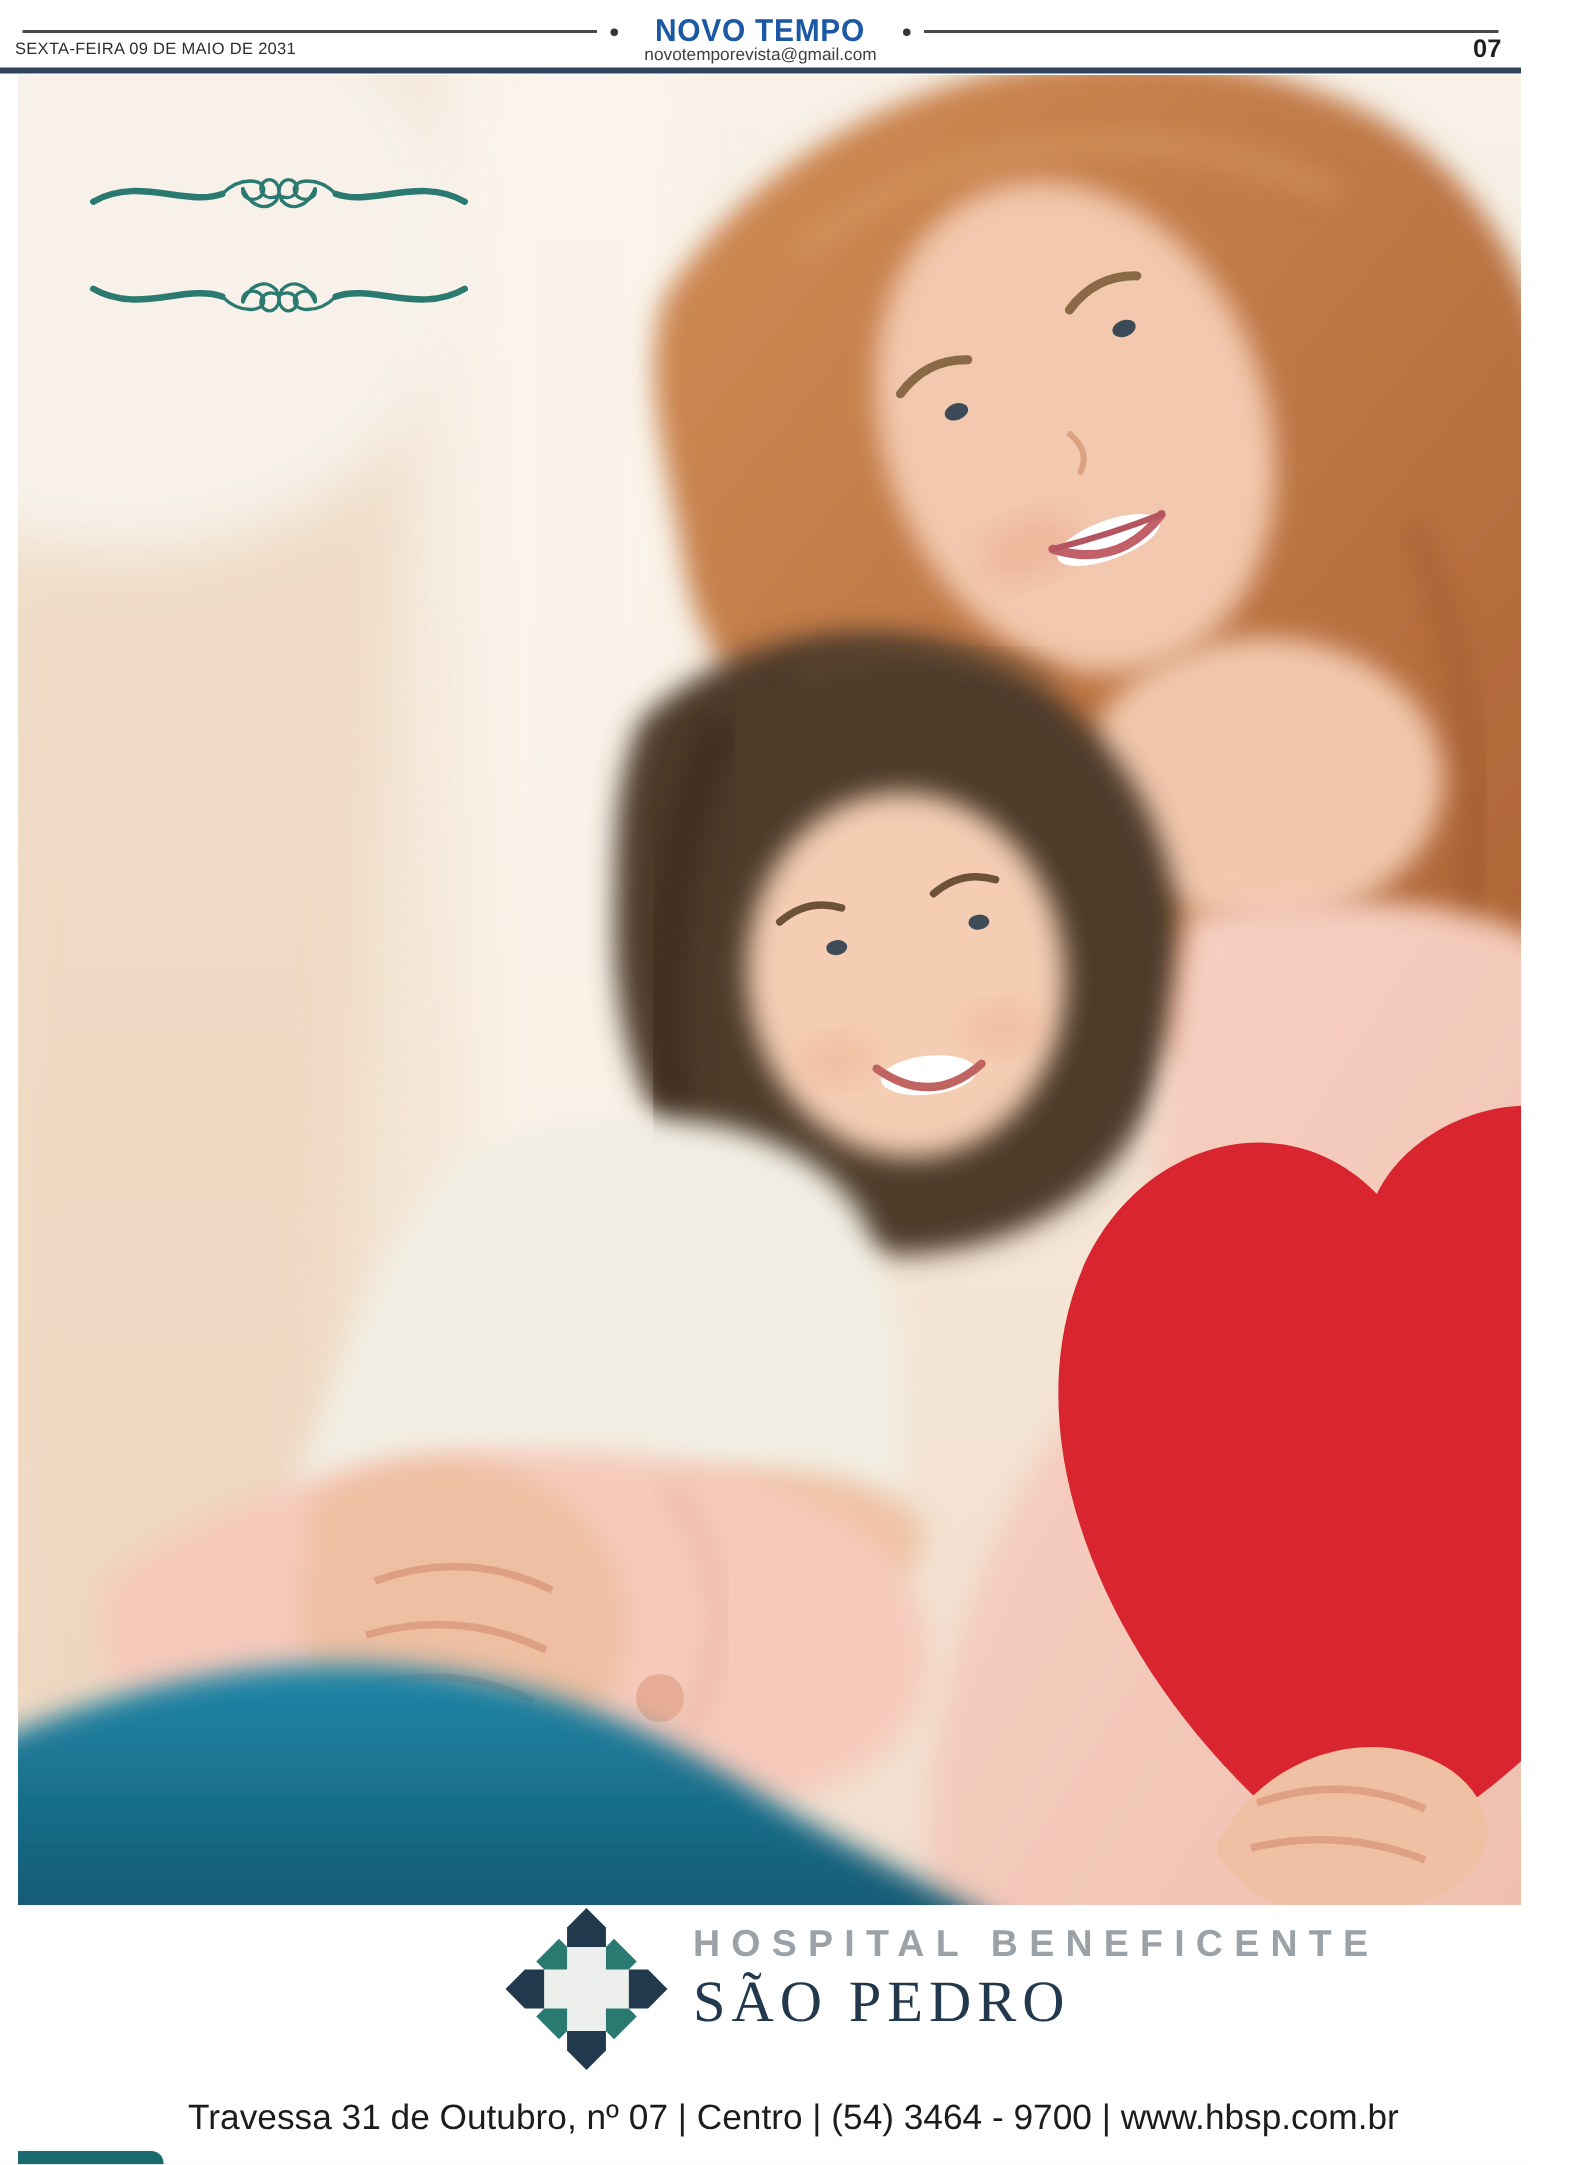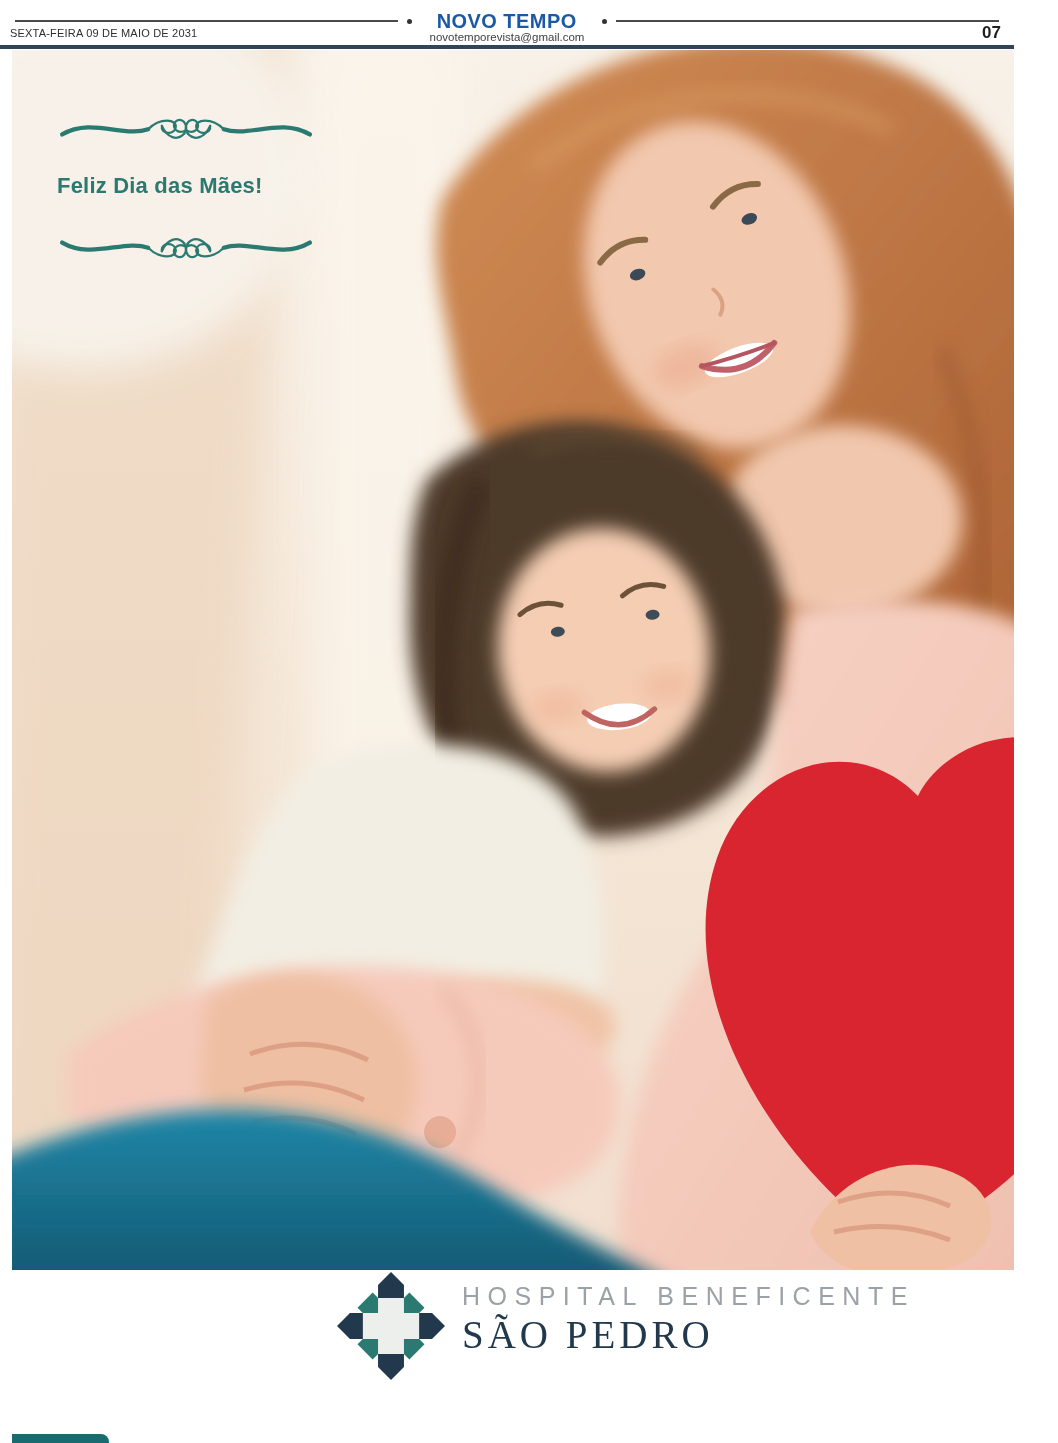--- a/index.html
+++ b/index.html
@@ -26,21 +26,21 @@
   .ad-text p{margin:0;font-size:22px;line-height:29px;letter-spacing:.2px;}
   .p1{margin-top:14px !important;}
   .p2{margin-top:19px !important;}
   .greeting{margin-top:21px !important;font-weight:bold;font-size:23px;}
   .flourish{display:block;width:258px;height:38px;}
   .flourish-bottom{margin-top:27px;transform:scaleY(-1);}
   
   .logo-block{position:absolute;left:0;top:1270px;width:1058px;height:128px;background:#fff;}
   .logo-mark{position:absolute;left:337px;top:0px;width:108px;height:112px;}
   .logo-text{position:absolute;left:462px;top:12px;}
-  .logo-line1{font-size:25px;letter-spacing:7.5px;color:var(--logo-gray);font-weight:400;white-space:nowrap;text-align:right;}
+  .logo-line1{font-size:25px;letter-spacing:7.5px;color:var(--logo-gray);font-weight:700;white-space:nowrap;text-align:right;}
   .logo-line2{font-family:"Liberation Serif", serif;font-size:39px;letter-spacing:4px;color:var(--logo-navy);margin-top:1px;white-space:nowrap;}
   
   .address{position:absolute;left:0;top:1398px;width:1058px;text-align:center;font-size:23.5px;color:#1c1c1c;}
   .teal-bar-right{position:absolute;left:1014px;top:1352px;width:24px;height:91px;background:var(--accent-teal);border-radius:14px 0 0 0;}
   .teal-bar-bottomleft{position:absolute;left:12px;top:1434px;width:97px;height:9px;background:var(--accent-teal);border-radius:0 8px 0 0;}
 </style>
 </head>
 <body>
 
 <div class="page" style="--masthead-blue: #1c59a5; --rule-navy: #32445c; --text-teal: #2b7a72; --logo-navy: #21384d; --logo-gray: #9aa1a7; --logo-teal: #2b7a72; --heart-red: #d8252f; --accent-teal: #1a6b70; --denim-teal: #1d7e9e;">
@@ -162,21 +162,20 @@
           <path d="M6,26 C40,6 78,30 106,20" stroke-width="5"></path>
           <path d="M106,20 C120,6 140,8 138,18 C136,27 120,26 122,16" stroke-width="2.6"></path>
           <path d="M122,16 C128,30 140,34 148,25" stroke-width="2.6"></path>
           <path d="M148,25 C154,13 144,5 138,11 C132,17 140,27 150,21" stroke-width="2.6"></path>
         </g>
       </g>
     </svg>
 
 
 
-    <p class="greeting">Feliz Dia das Mães!</p>
 
     <svg class="flourish flourish-bottom" viewBox="0 0 300 44">
       <g stroke="var(--text-teal)" fill="none" stroke-linecap="round">
         <g>
           <path d="M6,26 C40,6 78,30 106,20" stroke-width="5"></path>
           <path d="M106,20 C120,6 140,8 138,18 C136,27 120,26 122,16" stroke-width="2.6"></path>
           <path d="M122,16 C128,30 140,34 148,25" stroke-width="2.6"></path>
           <path d="M148,25 C154,13 144,5 138,11 C132,17 140,27 150,21" stroke-width="2.6"></path>
         </g>
         <g transform="translate(300,0) scale(-1,1)">
@@ -205,16 +204,17 @@
 
         <path d="M38,24 L62,24 L62,38 L76,38 L76,62 L62,62 L62,76 L38,76 L38,62 L24,62 L24,38 L38,38 Z" fill="#edefec"></path>
       </g>
     </svg>
     <div class="logo-text">
       <div class="logo-line1">HOSPITAL BENEFICENTE</div>
       <div class="logo-line2">SÃO PEDRO</div>
     </div>
   </div>
 
+  <div class="address">Travessa 31 de Outubro, nº 07 | Centro | (54) 3464 - 9700 | www.hbsp.com.br</div>
   <div class="teal-bar-right"></div>
   <div class="teal-bar-bottomleft"></div>
 
 </div>
 
 </body></html>

